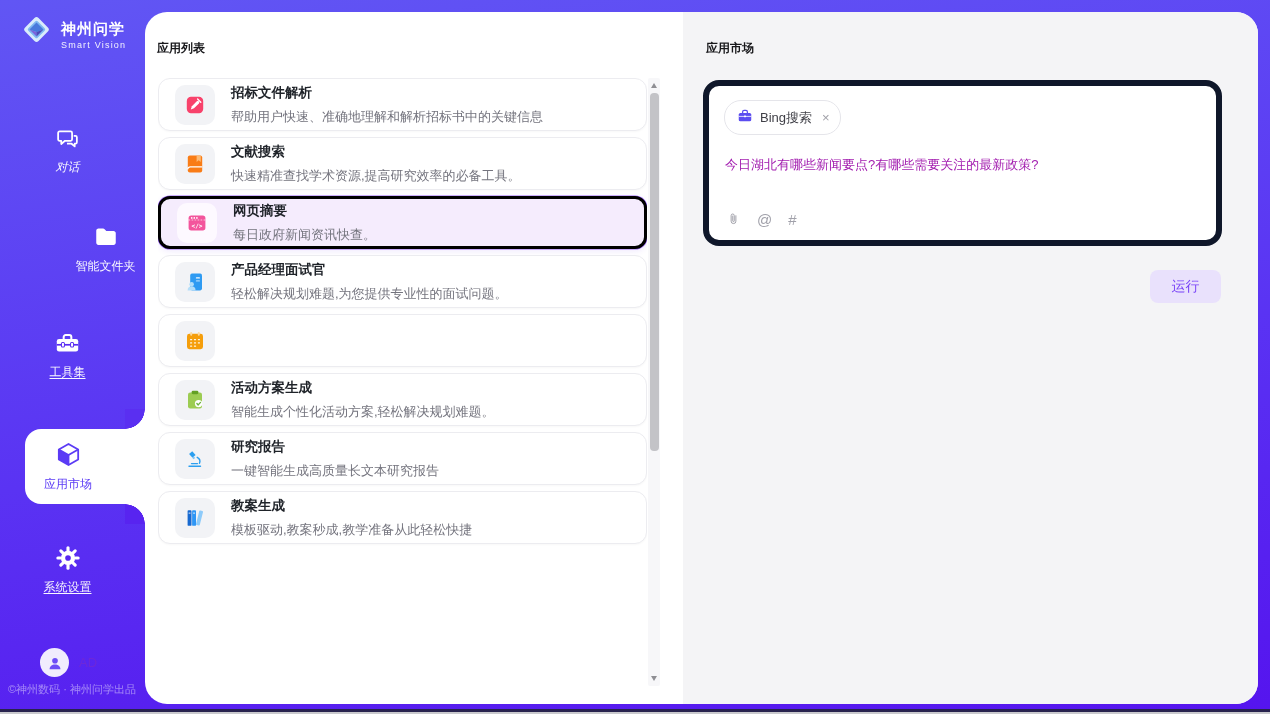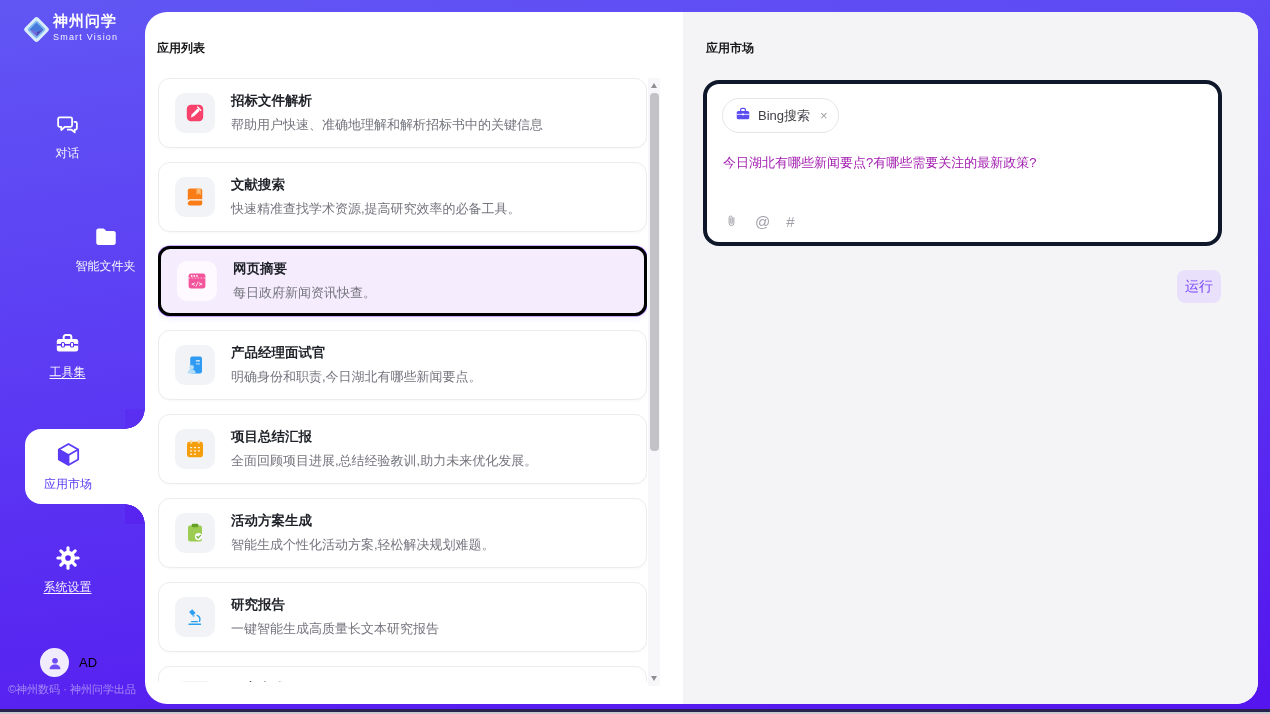--- a/index.html
+++ b/index.html
@@ -8,48 +8,48 @@
     background:linear-gradient(172deg,#6156f4 0%,#5a33f3 55%,#5514ee 100%);
     font-family:"Liberation Sans","DejaVu Sans",sans-serif;
     -webkit-font-smoothing:antialiased;
   }
   
   .strip-dark{position:absolute;left:0;right:0;top:709px;height:2.5px;background:#28234e;}
   .strip-gray{position:absolute;left:0;right:0;top:711.5px;height:2.5px;background:#c9c9cd;}
 
   
   .sidebar{position:absolute;left:0;top:0;width:145px;height:714px;}
-  .brand{position:absolute;left:20px;top:13px;display:flex;align-items:flex-start;}
+  .brand{position:absolute;left:20px;top:13px;display:flex;align-items:flex-end;gap:8px;}
   .brand-text{color:#fff;line-height:1;}
   .brand-name{font-size:15px;font-weight:bold;letter-spacing:1px;}
   .brand-sub{font-size:9px;opacity:.92;margin-top:5px;letter-spacing:1.2px;}
   .nav-item{position:absolute;left:0;width:135px;display:flex;flex-direction:column;align-items:center;cursor:pointer;}
   .nav-icon{display:flex;align-items:center;justify-content:center;height:28px;}
   .nav-label{margin-top:7px;font-size:12px;color:rgba(255,255,255,.96);}
   .nav-label.u{text-decoration:underline;text-underline-offset:2px;}
   .nav-item.active{left:25px;width:120px;height:75px;background:#fff;border-radius:16px 0 0 16px;
     justify-content:center;padding-right:34px;box-sizing:border-box;}
   .nav-item.active .nav-label{color:#5b3bf5;}
   .nav-item.active::before{content:"";position:absolute;right:0;top:-20px;width:20px;height:20px;
     background:radial-gradient(circle at 0 0,#5a2ff1 19.5px,#fff 20px);}
   .nav-item.active::after{content:"";position:absolute;right:0;bottom:-20px;width:20px;height:20px;
     background:radial-gradient(circle at 0 100%,#5824f0 19.5px,#fff 20px);}
   .user-row{position:absolute;left:40px;top:648px;display:flex;align-items:center;gap:10px;}
   .avatar{width:29px;height:29px;border-radius:50%;background:#f1ecfd;display:flex;align-items:center;justify-content:center;}
-  .user-name{color:#000000;font-size:13px;}
+  .user-name{color:#6d28d9;font-size:13px;}
   .copyright{position:absolute;left:8px;top:682px;font-size:11px;color:rgba(255,255,255,.45);white-space:nowrap;}
 
   
   .main{position:absolute;left:145px;top:12px;right:12px;bottom:10px;background:#fff;
     border-radius:22px;overflow:hidden;display:flex;}
   .list-col{width:538px;position:relative;flex:none;}
   .panel-title{font-size:12px;font-weight:bold;color:#18181b;}
   .list-title{position:absolute;left:12px;top:28px;}
   .card-list{position:absolute;left:13px;top:66px;width:489px;height:604px;overflow:hidden;}
-  .app-card{box-sizing:border-box;width:489px;height:70px;margin-bottom:14px;background:#fff;
+  .app-card{box-sizing:border-box;width:489px;height:53px;margin-bottom:6px;background:#fff;
     border:1px solid #ececf0;border-radius:12px;display:flex;align-items:center;gap:16px;
     padding:0 16px;cursor:pointer;box-shadow:0 1px 2px rgba(20,20,40,.03);}
   .app-card.selected{background:#f5ecfd;border:3px solid #000000;box-shadow:0 0 0 .6px #9a63f8,0 2px 6px rgba(122,69,247,.12);}
   .app-icon{width:40px;height:40px;border-radius:10px;background:#f2f3f6;flex:none;
     display:flex;align-items:center;justify-content:center;}
   .app-card.selected .app-icon{background:#fdf9ff;}
   .card-texts{display:flex;flex-direction:column;gap:6px;min-width:0;}
   .card-title{font-size:13.5px;font-weight:bold;color:#1f2329;}
   .card-desc{font-size:13px;color:#74747e;white-space:nowrap;}
 
@@ -57,30 +57,30 @@
   .sb-track{position:absolute;left:503px;top:66px;width:12px;height:608px;background:#f7f7f9;border-radius:2px;}
   .sb-thumb{position:absolute;left:1.5px;top:15px;width:9px;height:358px;background:#c3c3c7;border-radius:4px;}
   .sb-up,.sb-down{position:absolute;left:3px;width:0;height:0;border-left:3.5px solid transparent;border-right:3.5px solid transparent;}
   .sb-up{top:5px;border-bottom:5px solid #8f8f94;}
   .sb-down{bottom:5px;border-top:5px solid #8f8f94;}
 
   
   .detail-col{flex:1;background:#f4f4f6;position:relative;}
   .detail-title{position:absolute;left:23px;top:28px;}
   .input-card{position:absolute;left:20px;top:68px;width:519px;height:166px;background:#fff;
-    border:4px solid #0f172a;border-radius:16px;box-sizing:border-box;}
+    border:6px solid #0f172a;border-radius:16px;box-sizing:border-box;}
   .chip{position:absolute;left:15px;top:14px;height:33px;display:inline-flex;align-items:center;gap:7px;
     padding:0 10px 0 12px;border:1px solid #e5e5ea;border-radius:17px;background:#fff;cursor:default;}
   .chip-label{font-size:13px;color:#3f3f46;}
   .chip-close{font-size:13px;color:#a0a0a8;margin-left:3px;cursor:pointer;line-height:1;}
   .query-text{position:absolute;left:16px;top:69px;right:16px;font-size:13px;color:#a21caf;line-height:1.5;}
   .input-toolbar{position:absolute;left:17px;bottom:12px;display:flex;align-items:center;gap:16px;color:#a1a1aa;}
   .tb-glyph{font-size:15px;color:#a1a1aa;line-height:1;cursor:pointer;}
   .tb-paperclip{display:flex;align-items:center;cursor:pointer;}
-  .run-btn{position:absolute;right:37px;top:258px;width:44px;height:33px;border-radius:8px;
+  .run-btn{position:absolute;right:37px;top:258px;width:71px;height:33px;border-radius:8px;
     background:#e9e1fc;color:#7a45f7;font-size:14px;display:flex;align-items:center;justify-content:center;
     cursor:pointer;border:none;}
 </style>
 </head>
 <body>
 
 <div class="sidebar">
   <div class="brand">
     <span><svg viewBox="0 0 40 40" width="33" height="33">
           <g transform="rotate(45 20 20)">
@@ -91,21 +91,21 @@
           <polygon points="11.5,20 20,23 20,28.5" fill="#7c5bd8" opacity=".9"></polygon>
           <polygon points="28.5,20 20,23 20,28.5" fill="#4a3fb0" opacity=".9"></polygon>
         </svg></span>
     <span class="brand-text">
       <div class="brand-name">神州问学</div>
       <div class="brand-sub">Smart Vision</div>
     </span>
   </div>
 
   <div>
-      <div class="nav-item" style="top: 110px;">
+      <div class="nav-item" style="top: 124px; font-style: italic;">
         <span class="nav-icon">
           <svg viewBox="0 0 24 24" width="25" height="25" fill="none" stroke="#fff" stroke-width="1.7" stroke-linejoin="round">
             <path d="M4.4 5.2 h10.6 a1.4 1.4 0 0 1 1.4 1.4 v6.2 a1.4 1.4 0 0 1 -1.4 1.4 H9.6 l-3.6 3.1 v-3.1 H4.4 a1.4 1.4 0 0 1 -1.4 -1.4 V6.6 a1.4 1.4 0 0 1 1.4 -1.4 Z"></path>
             <path d="M18 9.4 h1.6 a1.4 1.4 0 0 1 1.4 1.4 v4.8 a1.4 1.4 0 0 1 -1.4 1.4 h-0.7 v2.6 l-3 -2.6 h-4.4"></path>
           </svg>
         </span>
         <span class="nav-label">对话</span>
       </div>
       <div class="nav-item" style="top: 223px; margin-left: 38px;">
         <span class="nav-icon">
@@ -223,45 +223,41 @@
             <svg viewBox="0 0 22 22" width="22" height="22">
               <rect x="6.2" y="2.6" width="11.8" height="16.8" rx="1.8" fill="#2f9bf2"></rect>
               <rect x="11.8" y="6.2" width="4.2" height="1.4" rx="0.7" fill="#fff" opacity=".95"></rect>
               <rect x="11.8" y="9.2" width="4.2" height="1.4" rx="0.7" fill="#fff" opacity=".6"></rect>
               <circle cx="7.6" cy="13.2" r="2.3" fill="#b5def9"></circle>
               <path d="M3.6 19.4 c0 -2.7 1.8 -4.1 4 -4.1 s4 1.4 4 4.1 z" fill="#b5def9"></path>
             </svg>
           </span>
           <span class="card-texts">
             <span class="card-title">产品经理面试官</span>
-            <span class="card-desc">明确身份和职责,今日湖北有哪些新闻要点。</span>
+            <span class="card-desc">轻松解决规划难题,为您提供专业性的面试问题。</span>
           </span>
         </div>
         <div class="app-card">
           <span class="app-icon">
             <svg viewBox="0 0 22 22" width="22" height="22">
               <rect x="3" y="3.8" width="16" height="15.4" rx="2.4" fill="#f59e0b"></rect>
               <rect x="6.2" y="1.9" width="2" height="3.8" rx="1" fill="#fcd9a0"></rect>
               <rect x="13.8" y="1.9" width="2" height="3.8" rx="1" fill="#fcd9a0"></rect>
               <g fill="#fff" opacity=".9">
                 <rect x="6" y="9" width="2.2" height="1.3" rx="0.5"></rect>
                 <rect x="9.9" y="9" width="2.2" height="1.3" rx="0.5"></rect>
                 <rect x="13.8" y="9" width="2.2" height="1.3" rx="0.5"></rect>
                 <rect x="6" y="12.2" width="2.2" height="1.3" rx="0.5"></rect>
                 <rect x="9.9" y="12.2" width="2.2" height="1.3" rx="0.5"></rect>
                 <rect x="13.8" y="12.2" width="2.2" height="1.3" rx="0.5"></rect>
                 <rect x="6" y="15.4" width="2.2" height="1.3" rx="0.5"></rect>
                 <rect x="9.9" y="15.4" width="2.2" height="1.3" rx="0.5"></rect>
               </g>
             </svg>
           </span>
-          <span class="card-texts">
-            <span class="card-title">项目总结汇报</span>
-            <span class="card-desc">全面回顾项目进展,总结经验教训,助力未来优化发展。</span>
-          </span>
         </div>
         <div class="app-card">
           <span class="app-icon">
             <svg viewBox="0 0 22 22" width="22" height="22">
               <rect x="4" y="3.4" width="14" height="16" rx="2.2" fill="#9ccc52"></rect>
               <rect x="7.6" y="1.8" width="6.8" height="3.4" rx="1.4" fill="#63a024"></rect>
               <circle cx="14.6" cy="14.6" r="3.7" fill="#fff"></circle>
               <path d="M12.9 14.6 l1.3 1.3 2.3 -2.5" stroke="#6cb33f" stroke-width="1.4" fill="none" stroke-linecap="round" stroke-linejoin="round"></path>
             </svg>
           </span>

